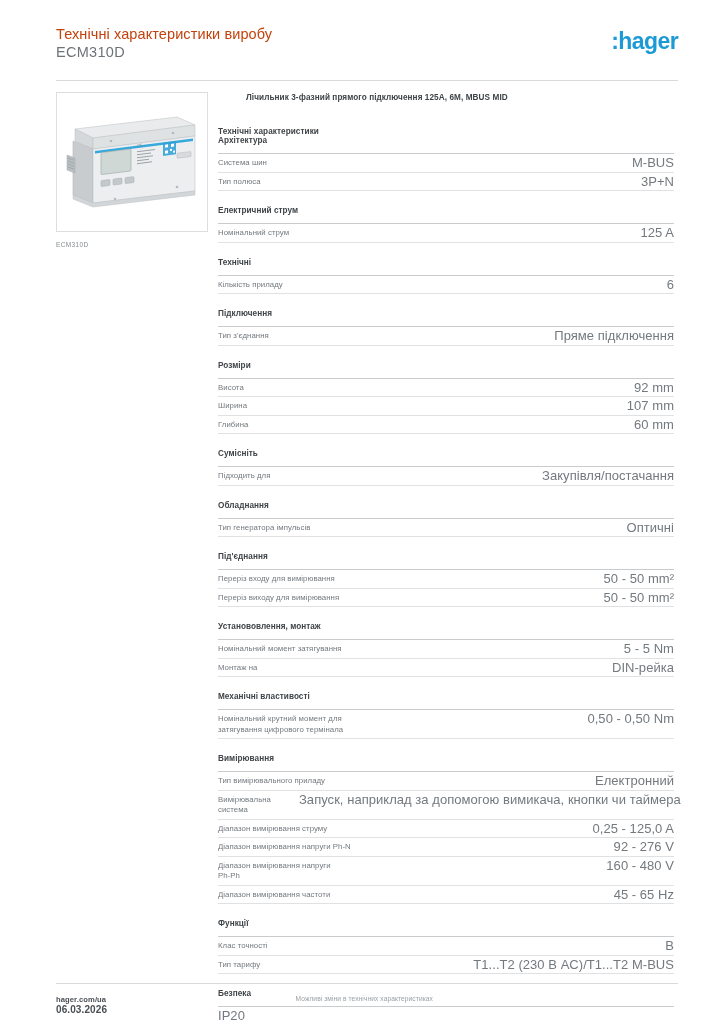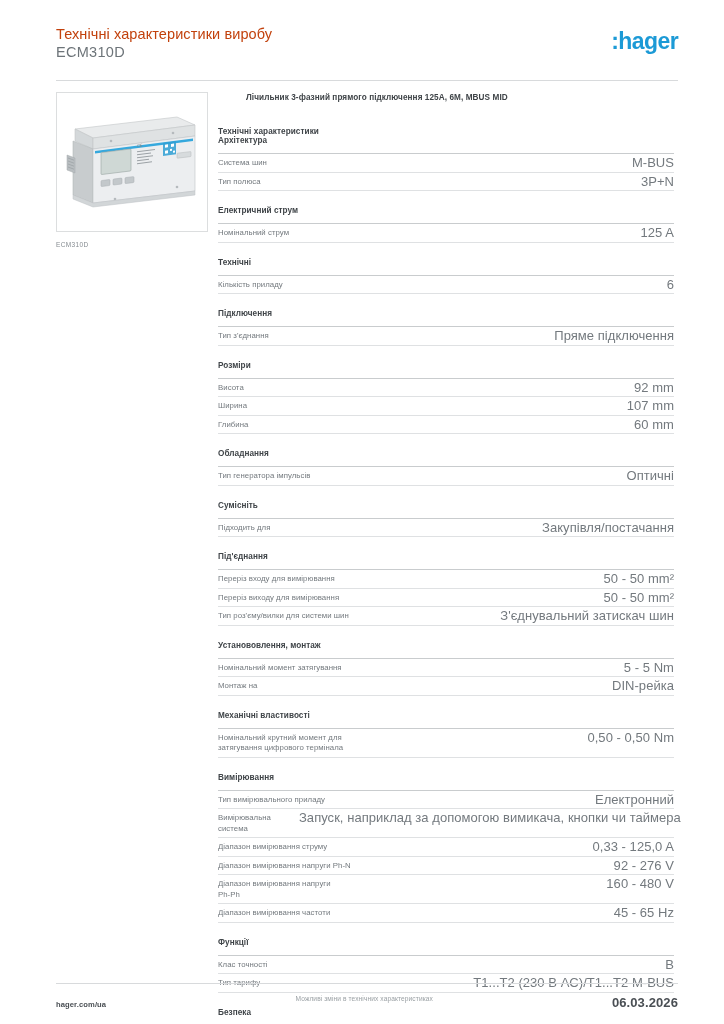--- a/index.html
+++ b/index.html
@@ -164,37 +164,38 @@
     background: #d8dadc;
   }
   .footer {
     position: absolute;
     left: 56px;
     right: 46px;
     top: 995px;
     display: flex;
     align-items: baseline;
     justify-content: space-between;
+    flex-direction: column;
   }
   .footer-left {
     font-size: 7.6px;
     font-weight: bold;
     color: #4a4f54;
     letter-spacing: 0.1px;
   }
   .footer-center {
     font-size: 6.6px;
     color: #9aa0a4;
     letter-spacing: 0.1px;
     position: absolute;
     left: 50%;
     transform: translateX(-52%);
   }
   .footer-right {
-    font-size: 13px;
+    font-size: 10px;
     font-weight: bold;
     color: #4a4f54;
     letter-spacing: 0.1px;
   }
 </style>
 </head>
 <body>
 
 <div class="page">
 
@@ -313,46 +314,42 @@
           <div class="row">
             <div class="row-label">Ширина</div>
             <div class="row-value">107 mm</div>
           </div>
           <div class="row">
             <div class="row-label">Глибина</div>
             <div class="row-value">60 mm</div>
           </div>
         </div>
         <div class="section">
+          <div class="section-title">Сумісніть</div>
+          <div class="row">
+            <div class="row-label">Підходить для</div>
+            <div class="row-value">Закупівля/постачання</div>
+          </div>
+        </div>
+        <div class="section">
           <div class="section-title">Обладнання</div>
           <div class="row">
             <div class="row-label">Тип генератора імпульсів</div>
             <div class="row-value">Оптичні</div>
           </div>
         </div>
         <div class="section">
-          <div class="section-title">Сумісніть</div>
-          <div class="row">
-            <div class="row-label">Підходить для</div>
-            <div class="row-value">Закупівля/постачання</div>
-          </div>
-        </div>
-        <div class="section">
           <div class="section-title">Під'єднання</div>
           <div class="row">
             <div class="row-label">Переріз входу для вимірювання</div>
             <div class="row-value">50 - 50 mm²</div>
           </div>
           <div class="row">
             <div class="row-label">Переріз виходу для вимірювання</div>
             <div class="row-value">50 - 50 mm²</div>
-          </div>
-          <div class="row">
-            <div class="row-label">Тип роз'єму/вилки для системи шин</div>
-            <div class="row-value">З'єднувальний затискач шин</div>
           </div>
         </div>
         <div class="section">
           <div class="section-title">Установовлення, монтаж</div>
           <div class="row">
             <div class="row-label">Номінальний момент затягування</div>
             <div class="row-value">5 - 5 Nm</div>
           </div>
           <div class="row">
             <div class="row-label">Монтаж на</div>
@@ -372,21 +369,21 @@
           <div class="row">
             <div class="row-label">Тип вимірювального приладу</div>
             <div class="row-value">Електронний</div>
           </div>
           <div class="row">
             <div class="row-label">Вимірювальна система</div>
             <div class="row-value">Запуск, наприклад за допомогою вимикача, кнопки чи таймера</div>
           </div>
           <div class="row">
             <div class="row-label">Діапазон вимірювання струму</div>
-            <div class="row-value">0,33 - 125,0 A</div>
+            <div class="row-value">0,25 - 125,0 A</div>
           </div>
           <div class="row">
             <div class="row-label">Діапазон вимірювання напруги Ph-N</div>
             <div class="row-value">92 - 276 V</div>
           </div>
           <div class="row two-line">
             <div class="row-label">Діапазон вимірювання напруги
 Ph-Ph</div>
             <div class="row-value">160 - 480 V</div>
           </div>

